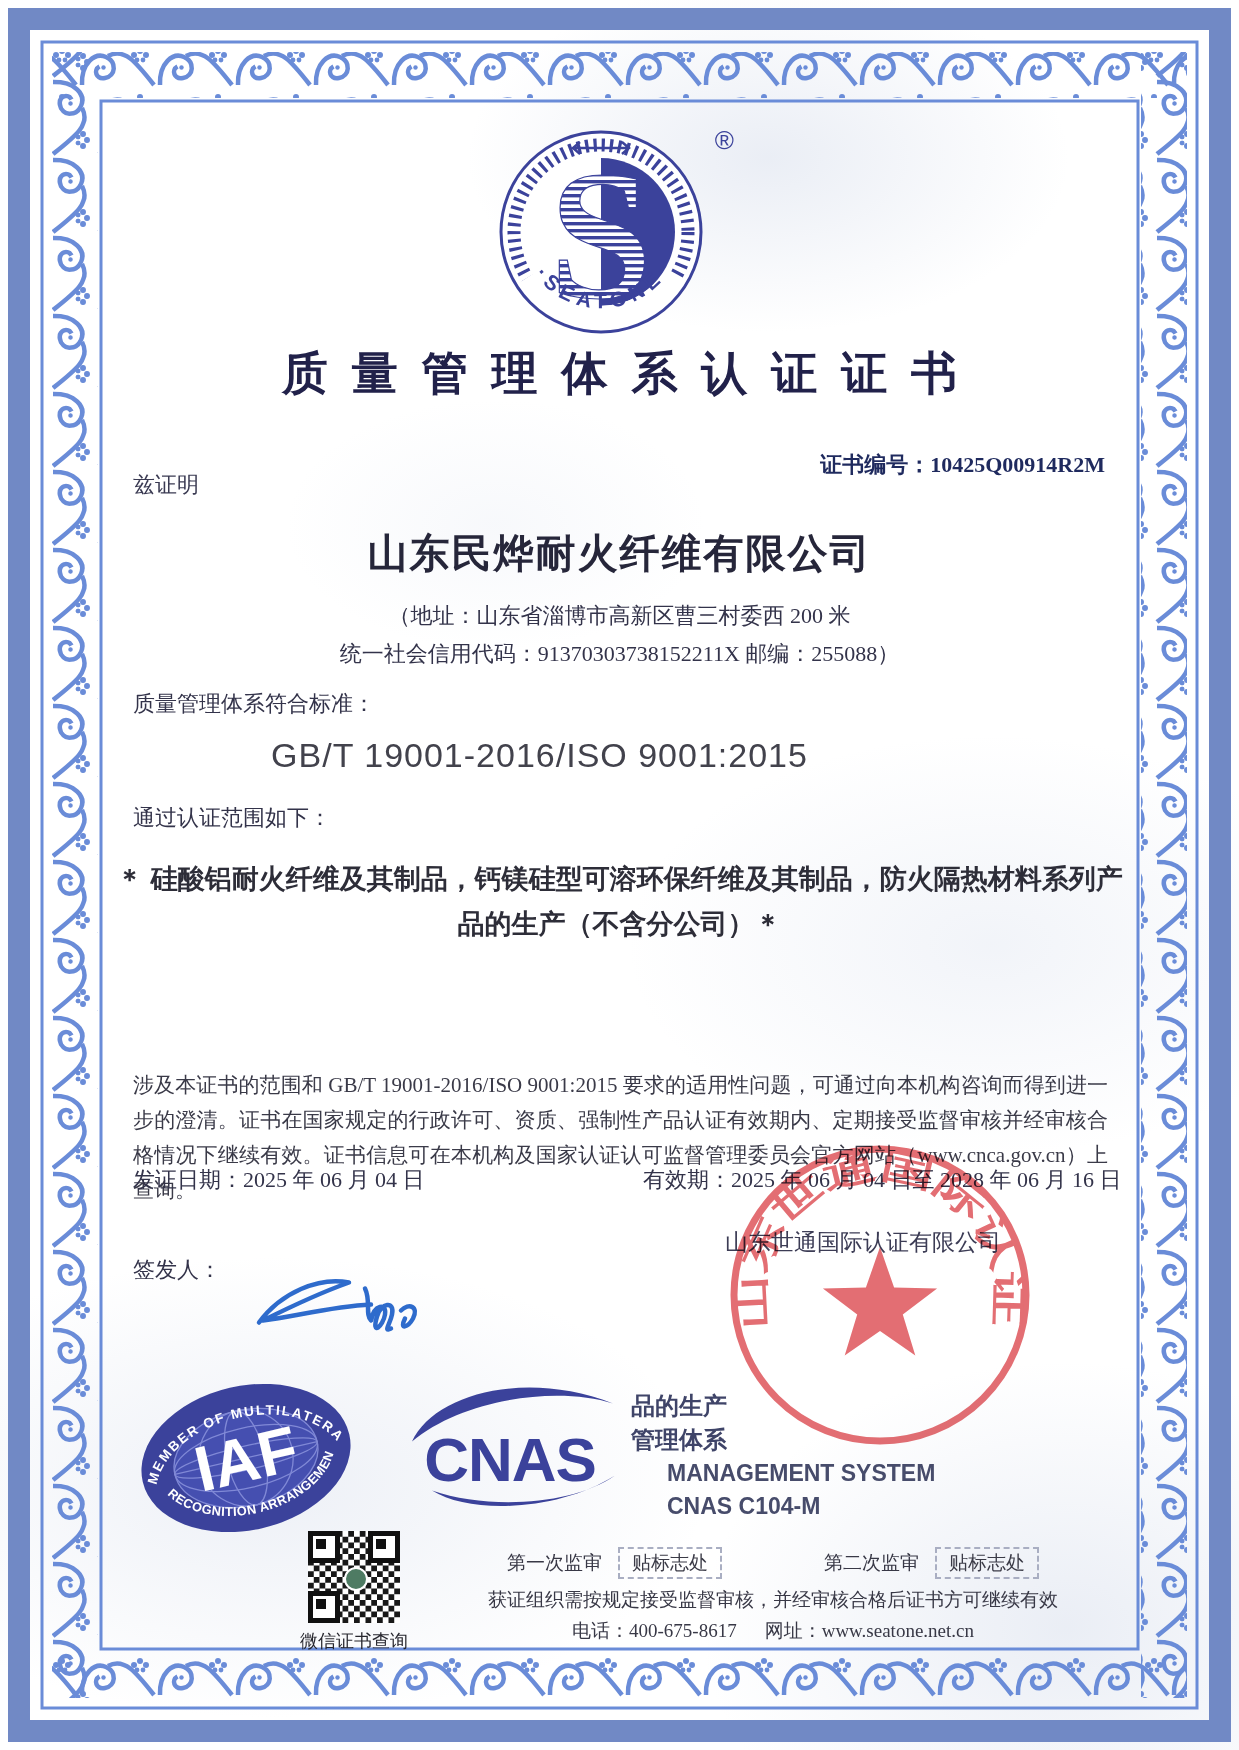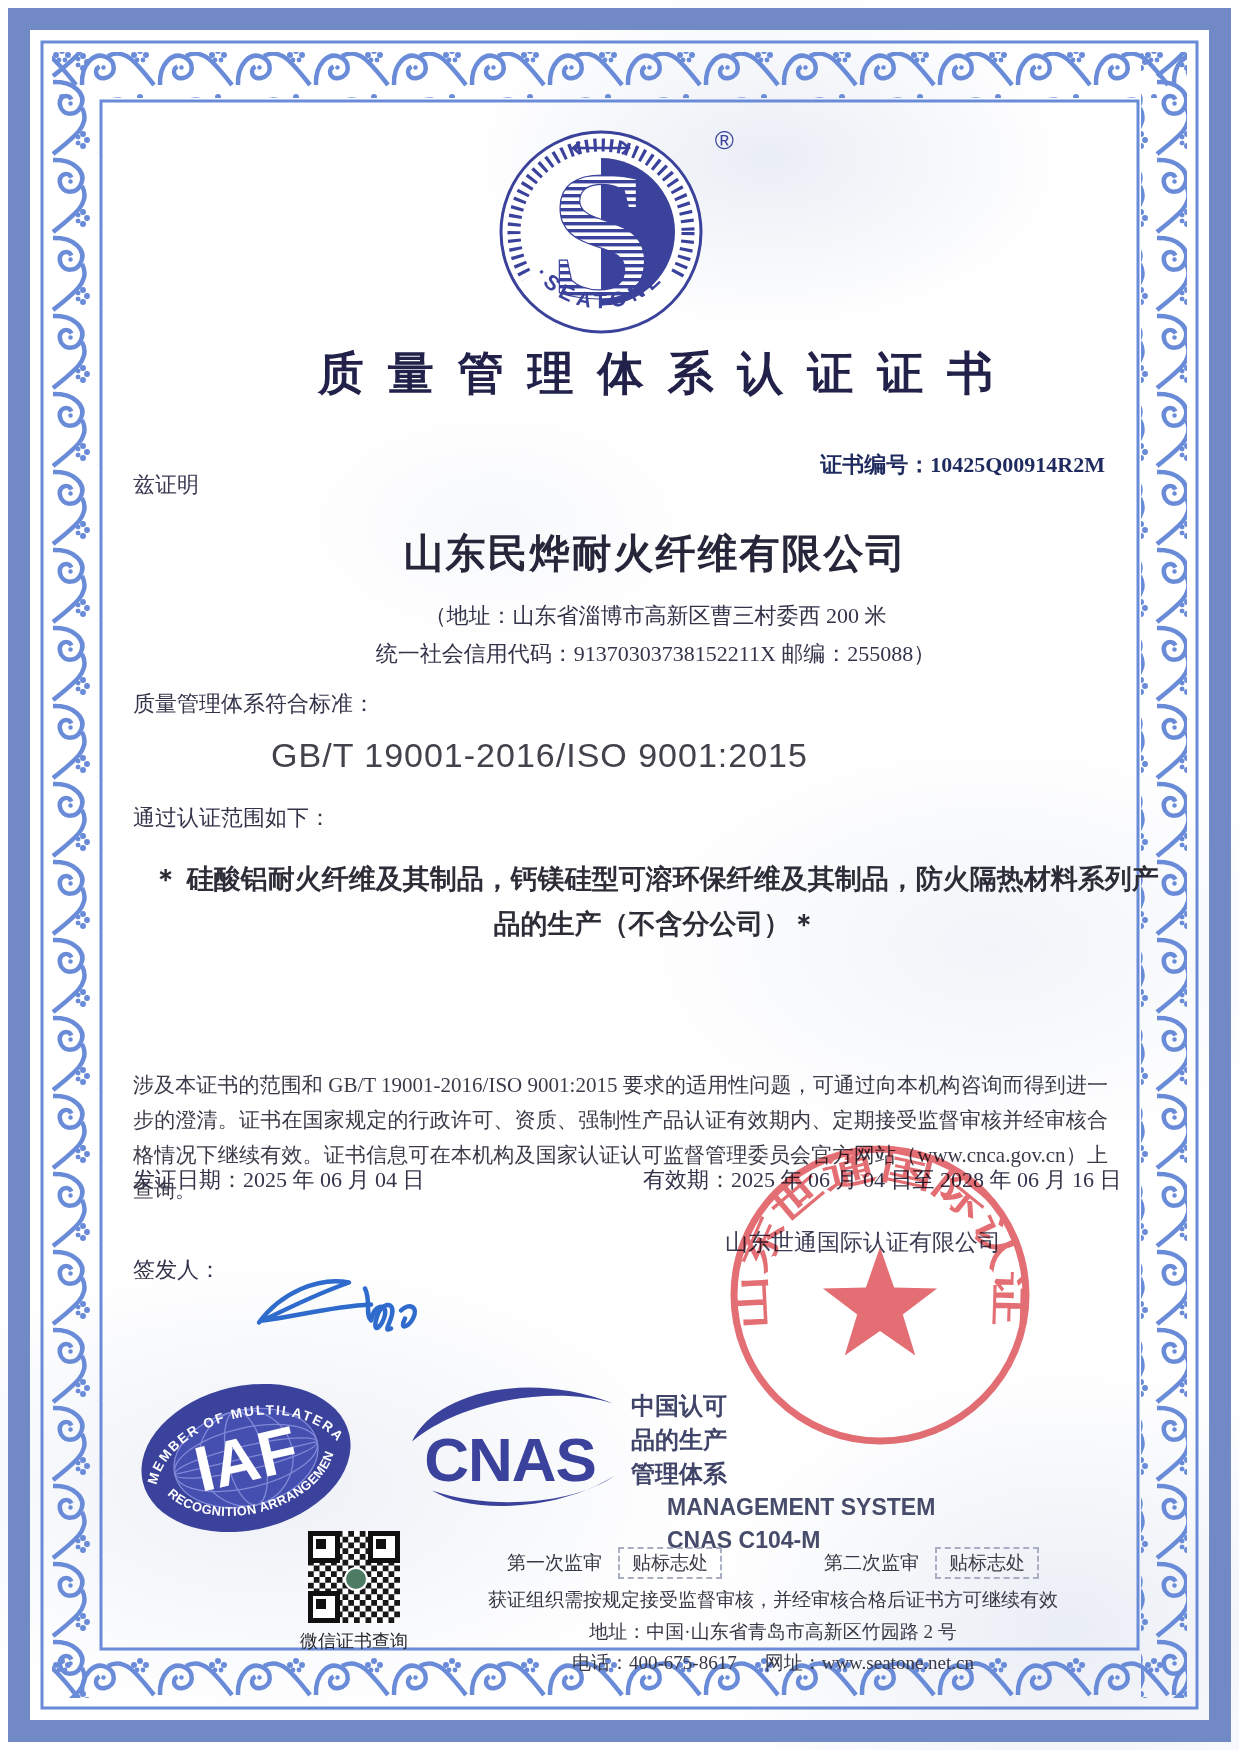--- a/index.html
+++ b/index.html
@@ -8,21 +8,21 @@
   .mottle{position:absolute;inset:0;pointer-events:none;
     background:
       radial-gradient(430px 250px at 62% 9%,  rgba(186,198,222,.30), transparent 70%),
       radial-gradient(520px 300px at 80% 54%, rgba(188,200,224,.20), transparent 70%),
       radial-gradient(620px 330px at 22% 85%, rgba(186,198,222,.26), transparent 70%),
       radial-gradient(520px 380px at 86% 93%, rgba(186,198,222,.30), transparent 70%),
       radial-gradient(300px 180px at 40% 30%, rgba(200,210,230,.14), transparent 70%);}
   .frame{position:absolute;inset:0;}
   .content{position:absolute;left:103px;top:103px;width:1033px;height:1544px;}
   .abs{position:absolute;}
-  .ctr{text-align:center;width:100%;padding-left:36px;}
+  .ctr{text-align:center;width:100%;}
   .sans{font-family:"Liberation Sans","DejaVu Sans",sans-serif;}
   .title{font-size:46px;font-weight:bold;color:#21214a;letter-spacing:.52em;text-indent:.52em;}
   .certno{font-size:22px;font-weight:bold;color:#1f2a5e;}
   .hereby{font-size:22px;color:#3a3a52;}
   .company{font-size:40px;font-weight:bold;color:#26263a;letter-spacing:2px;}
   .addr{font-size:22px;color:#33334a;}
   .label{font-size:22px;color:#33334a;}
   .standard{font-size:34px;color:#42424c;letter-spacing:1px;}
   .scope{font-size:27px;font-weight:bold;color:#2d2d38;line-height:45px;}
   .notice{font-size:21px;color:#3a3a48;line-height:35px;text-align:justify;}
@@ -170,21 +170,20 @@
       </g>
     </svg>
 
     <svg class="abs" style="left:303px;top:1272px" width="215" height="145" viewBox="0 0 215 140">
       <path d="M6 64 C28 16 120 -8 207 26 C150 8 56 22 6 64 Z" fill="#3b429b"></path>
       <text x="104" y="103" text-anchor="middle" font-size="62" font-weight="bold" fill="#3b429b" letter-spacing="-1" font-family="Liberation Sans, DejaVu Sans, sans-serif">CNAS</text>
       <path d="M26 113 C64 137 152 134 209 98 C168 127 84 133 26 113 Z" fill="#3b429b"></path>
     </svg>
 
     <div class="abs" style="left:528px;top:1286px">
-      <div class="acc-cn">中国认可</div>
       <div class="acc-cn">品的生产</div>
       <div class="acc-cn">管理体系</div>
       <div class="acc-en">MANAGEMENT SYSTEM</div>
       <div class="acc-en">CNAS C104-M</div>
     </div>
 
     <div class="abs" style="left:196px;top:1428px;width:110px">
       <div class="qrbox">
         <span class="finder" style="left:0;top:0">
             <i></i>
@@ -202,21 +201,20 @@
 
     <div class="abs" style="left:330px;top:1444px;width:680px;text-align:center">
       <div class="foot-row" style="display:flex;justify-content:center;align-items:center;gap:16px">
         <span>第一次监审</span>
         <span class="sticker">贴标志处</span>
         <span style="width:70px"></span>
         <span>第二次监审</span>
         <span class="sticker">贴标志处</span>
       </div>
       <div class="foot-row" style="margin-top:8px">获证组织需按规定接受监督审核，并经审核合格后证书方可继续有效</div>
-      <div class="foot-row" style="margin-top:6px">地址：中国·山东省青岛市高新区竹园路 2 号</div>
       <div class="foot-row" style="margin-top:5px;display:flex;justify-content:center;gap:28px">
         <span>电话：400-675-8617</span>
         <span>网址：www.seatone.net.cn</span>
       </div>
     </div>
 
   </div>
 </div>
 
 </body></html>

